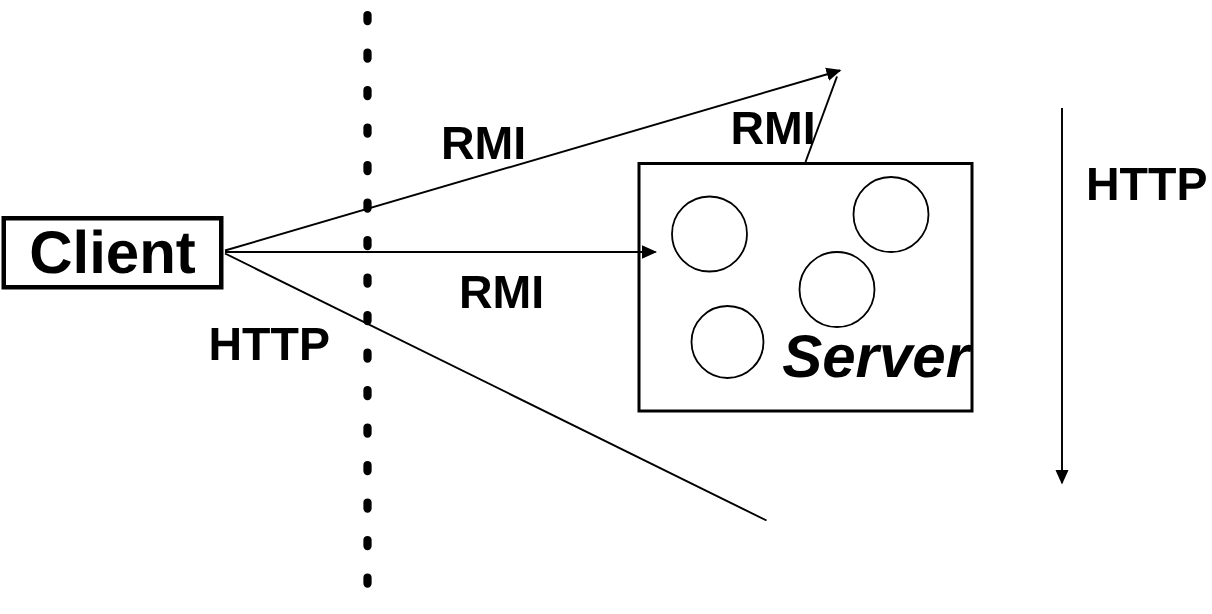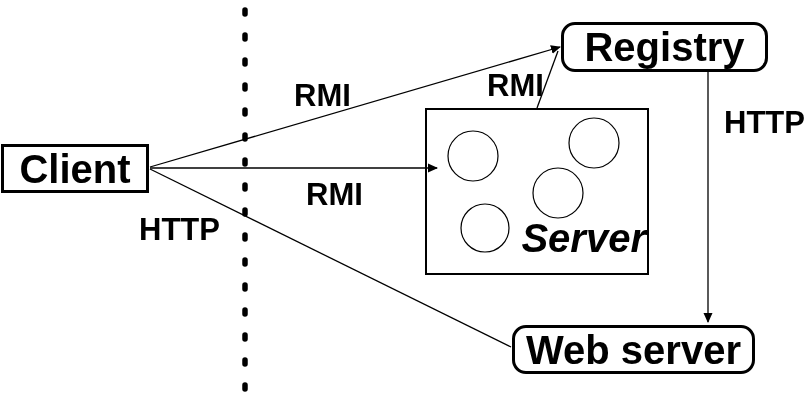--- a/index.html
+++ b/index.html
@@ -99,31 +99,25 @@
     <circle cx="473" cy="156" r="25" fill="none" stroke="#000000" stroke-width="1.2"></circle>
     <circle cx="594" cy="143" r="25" fill="none" stroke="#000000" stroke-width="1.2"></circle>
     <circle cx="558" cy="193" r="25" fill="none" stroke="#000000" stroke-width="1.2"></circle>
     <circle cx="485" cy="228" r="24" fill="none" stroke="#000000" stroke-width="1.2"></circle>
   </svg>
 
   <div class="node rect-border" id="node-client">
     <span>Client</span>
   </div>
 
-  <div class="node rounded-border" id="node-registry">
-    <span>Registry</span>
-  </div>
 
   <div class="node" id="node-server">
     <span id="server-label">Server</span>
   </div>
 
-  <div class="node rounded-border" id="node-webserver">
-    <span>Web server</span>
-  </div>
 
   <div class="edge-label" id="label-rmi-client-registry">RMI</div>
 
   <div class="edge-label" id="label-rmi-client-server">RMI</div>
 
   <div class="edge-label" id="label-http-client-web">HTTP</div>
 
   <div class="edge-label" id="label-rmi-server-registry">RMI</div>
 
   <div class="edge-label" id="label-http-registry-web">HTTP</div>

